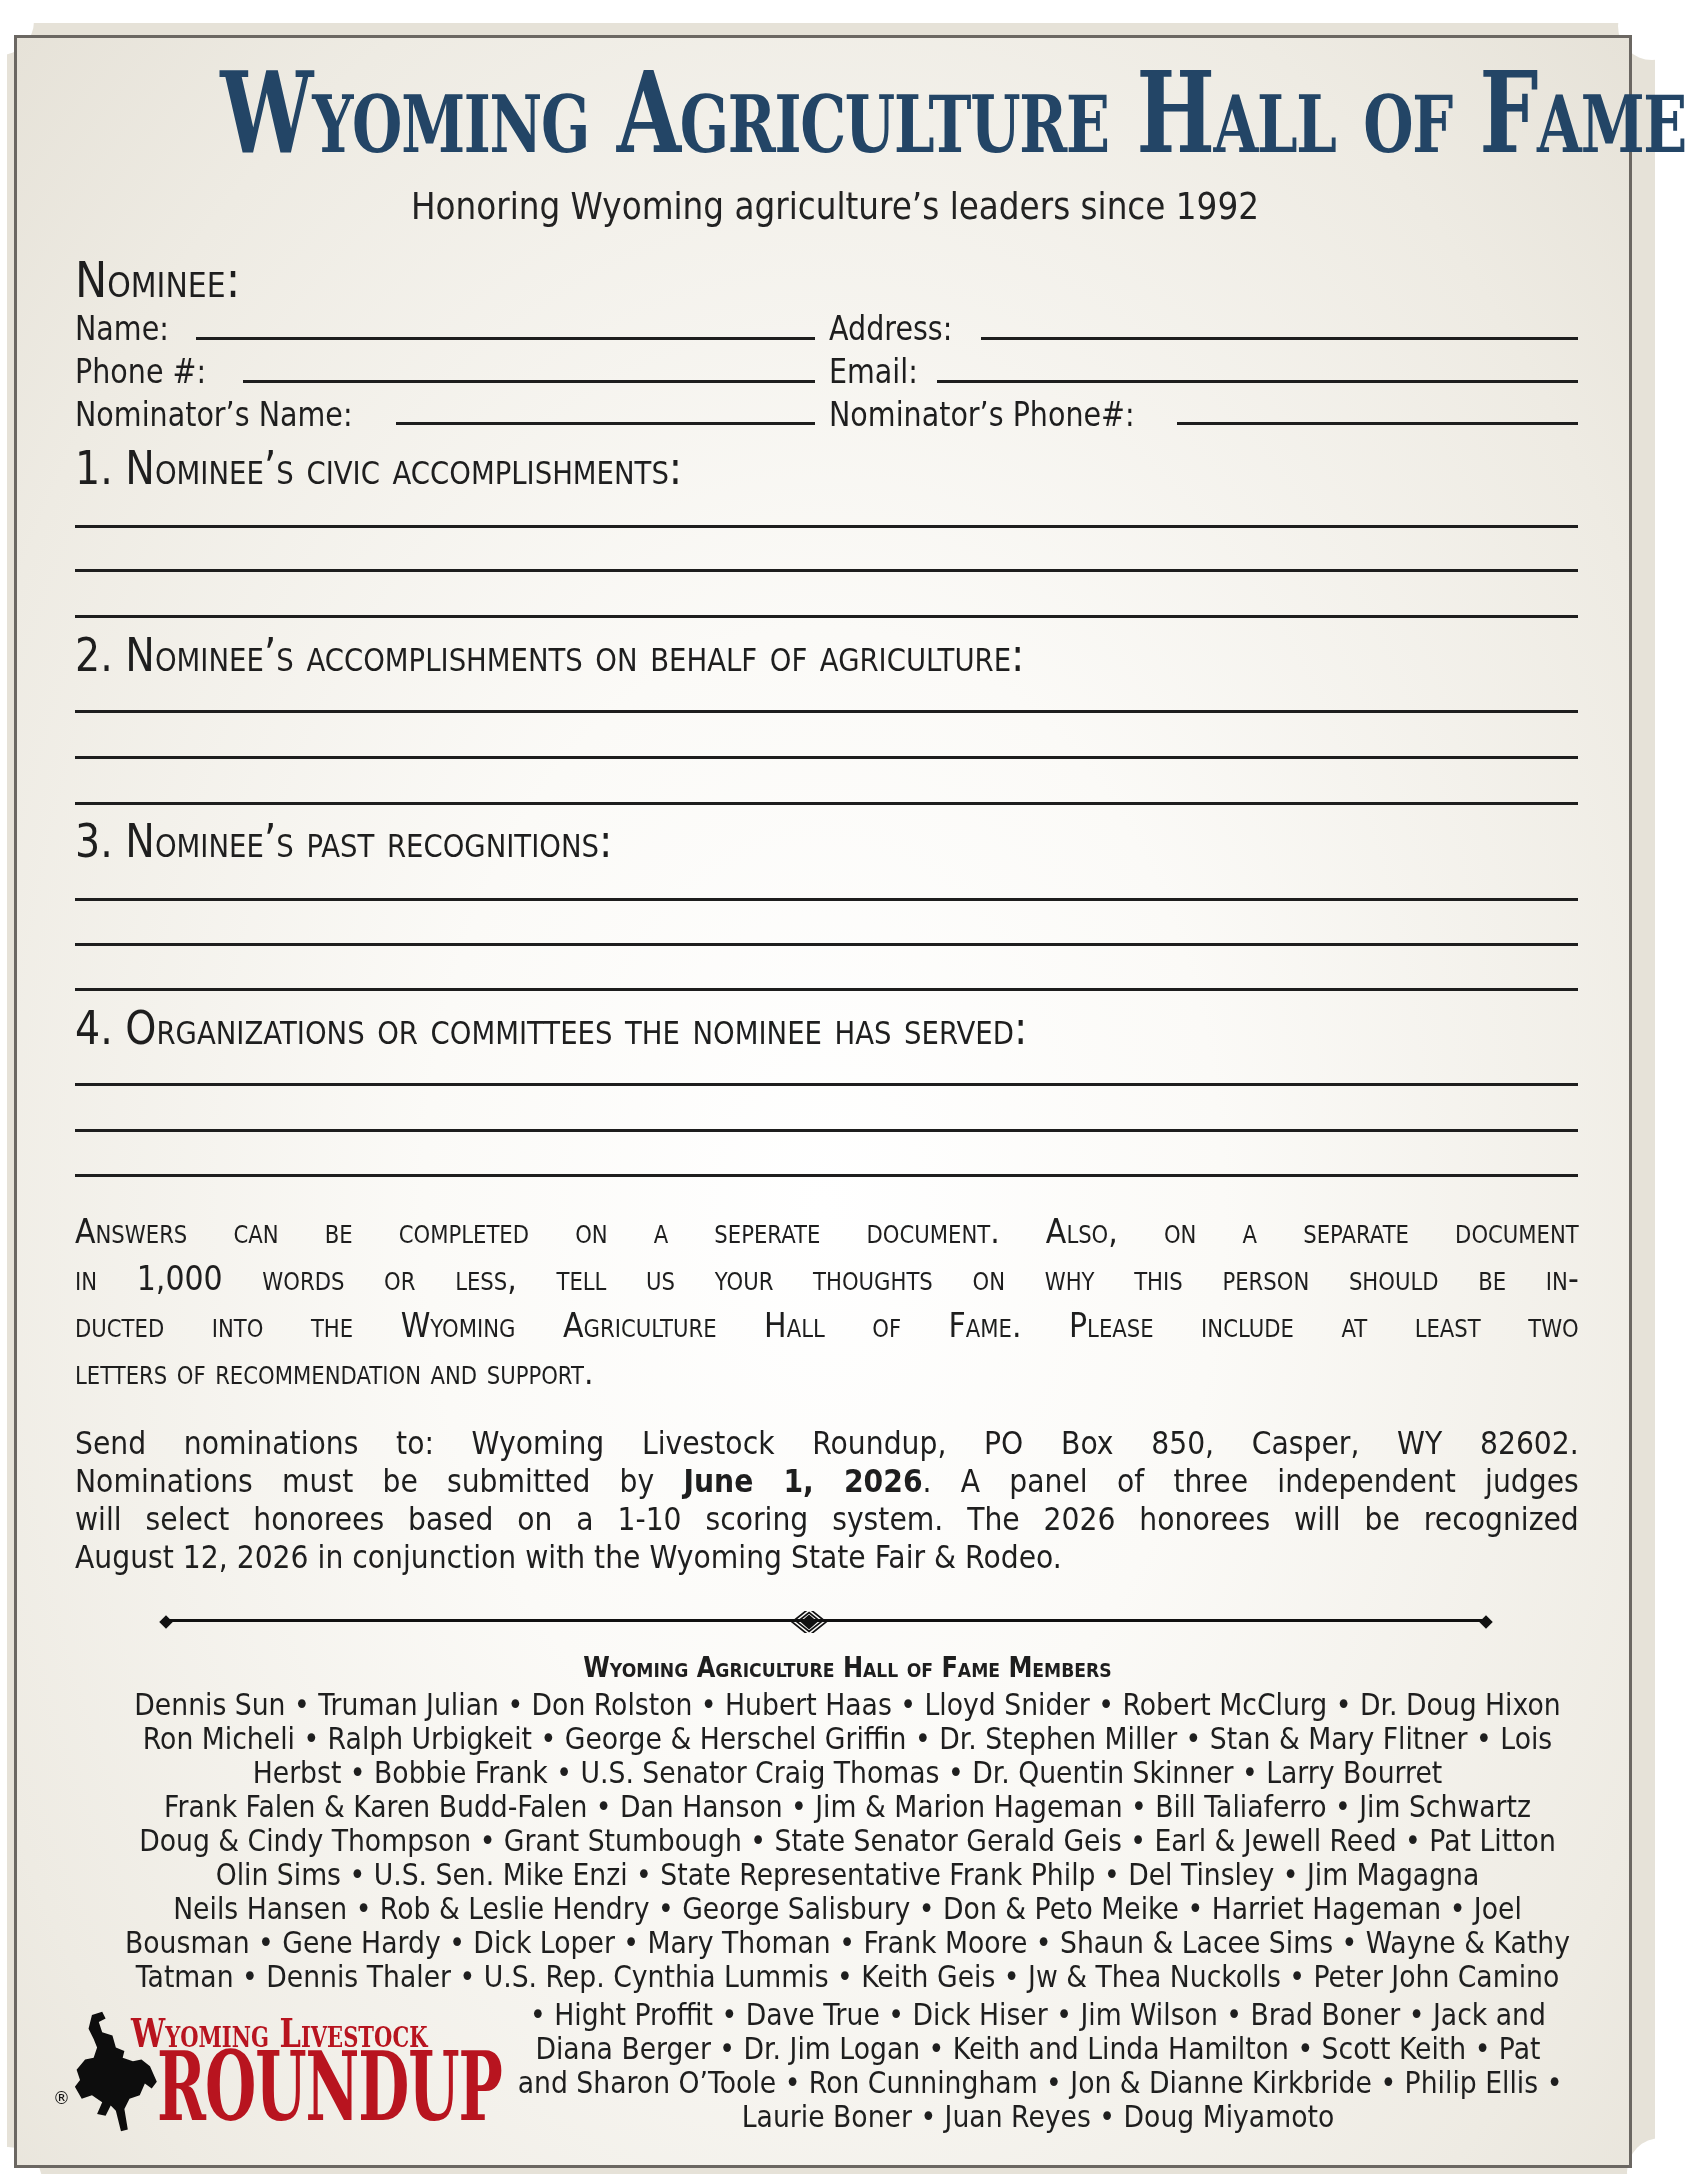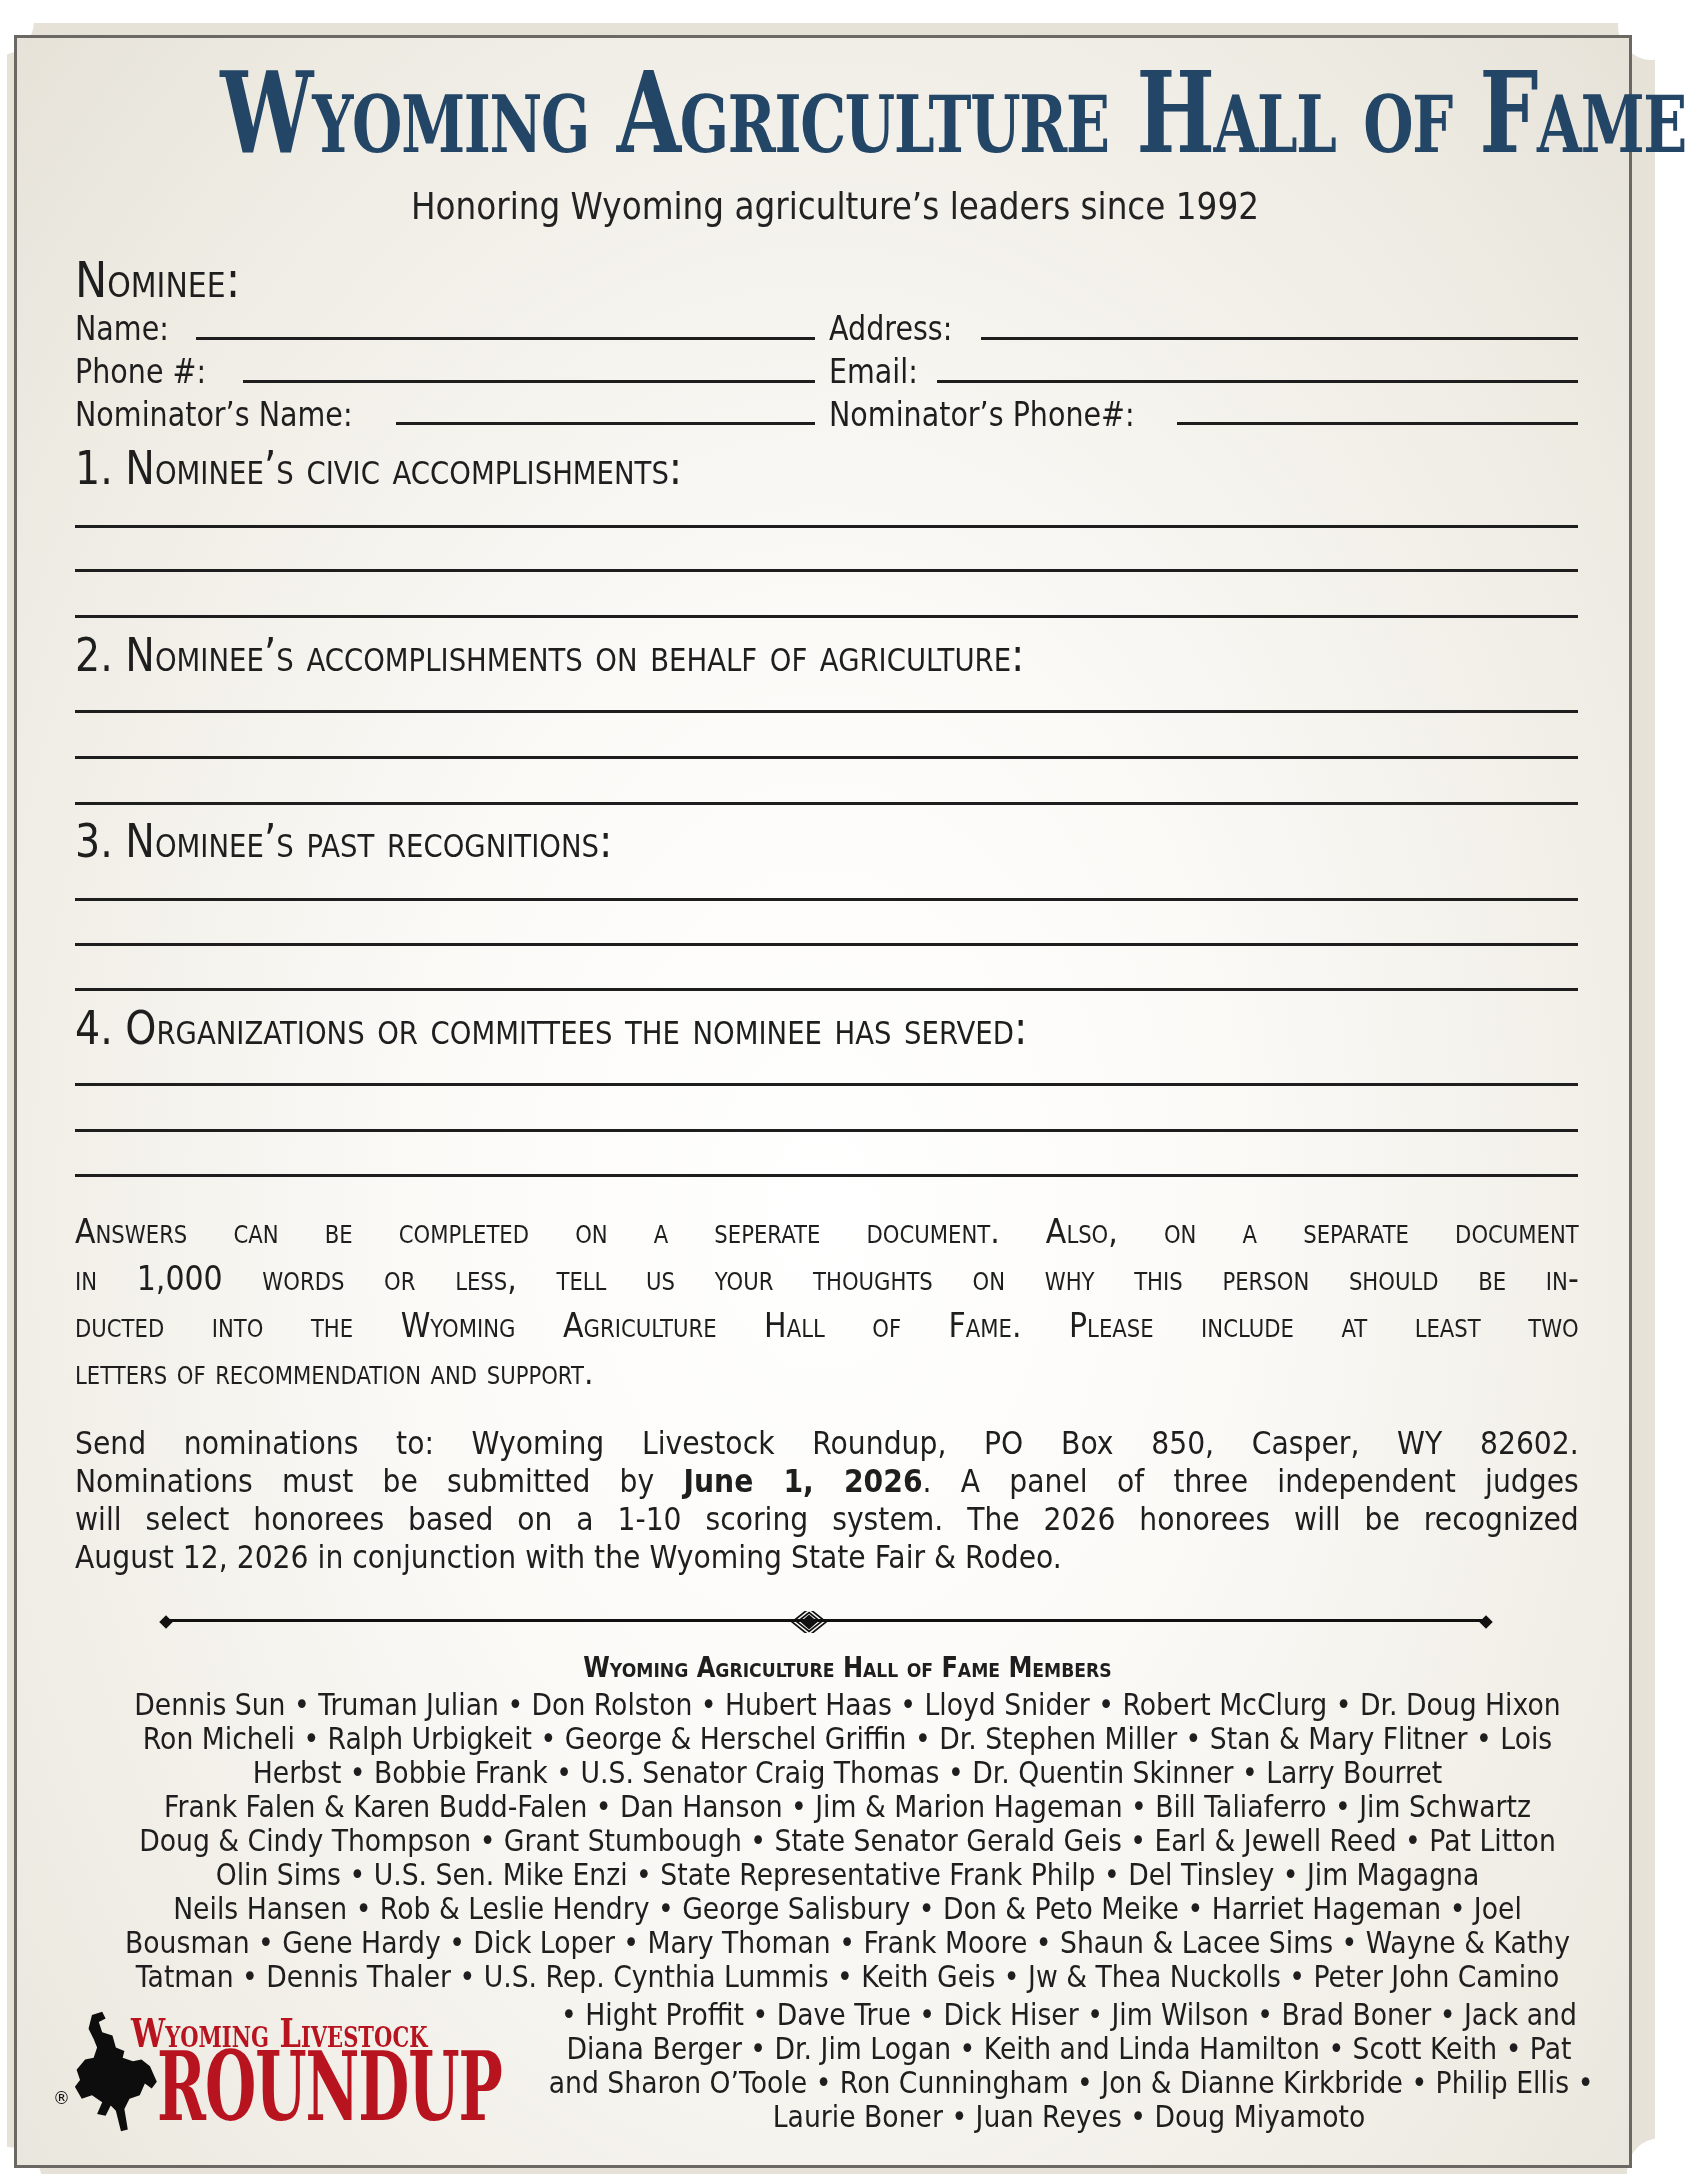--- a/index.html
+++ b/index.html
@@ -127,21 +127,21 @@
   <span class="member-line">Dennis Sun • Truman Julian • Don Rolston • Hubert Haas • Lloyd Snider • Robert McClurg • Dr. Doug Hixon</span>
   <span class="member-line">Ron Micheli • Ralph Urbigkeit • George &amp; Herschel Griffin • Dr. Stephen Miller • Stan &amp; Mary Flitner • Lois</span>
   <span class="member-line">Herbst • Bobbie Frank • U.S. Senator Craig Thomas • Dr. Quentin Skinner • Larry Bourret</span>
   <span class="member-line">Frank Falen &amp; Karen Budd-Falen • Dan Hanson • Jim &amp; Marion Hageman • Bill Taliaferro • Jim Schwartz</span>
   <span class="member-line">Doug &amp; Cindy Thompson • Grant Stumbough • State Senator Gerald Geis • Earl &amp; Jewell Reed • Pat Litton</span>
   <span class="member-line">Olin Sims • U.S. Sen. Mike Enzi • State Representative Frank Philp • Del Tinsley • Jim Magagna</span>
   <span class="member-line">Neils Hansen • Rob &amp; Leslie Hendry • George Salisbury • Don &amp; Peto Meike • Harriet Hageman • Joel</span>
   <span class="member-line">Bousman • Gene Hardy • Dick Loper • Mary Thoman • Frank Moore • Shaun &amp; Lacee Sims • Wayne &amp; Kathy</span>
   <span class="member-line">Tatman • Dennis Thaler • U.S. Rep. Cynthia Lummis • Keith Geis • Jw &amp; Thea Nuckolls • Peter John Camino</span>
 </div>
-<div class="members" style="left:464px;top:1997px;width:1210px;">
+<div class="members" style="left:433px;top:1997px;width:1210px;">
   <span class="member-line">• Hight Proffit • Dave True • Dick Hiser • Jim Wilson • Brad Boner • Jack and</span>
   <span class="member-line">Diana Berger • Dr. Jim Logan • Keith and Linda Hamilton • Scott Keith • Pat</span>
   <span class="member-line">and Sharon O’Toole • Ron Cunningham • Jon &amp; Dianne Kirkbride • Philip Ellis •</span>
   <span class="member-line">Laurie Boner • Juan Reyes • Doug Miyamoto</span>
 </div>
 
 <div class="logo">
   <span class="logo-reg">®</span>
   <svg class="abs" style="left:15.3px;top:0;" width="94" height="128" viewBox="0 0 110 150">
     <path d="M28 6 L40 2 L44 10 L36 14 L40 26 L52 30 L56 44 L66 48 L64 56 L76 60 L86 58 L96 66 L104 84 L98 92 L90 86 L84 100 L72 104 L66 116 L70 140 L62 142 L56 118 L50 112 L44 124 L34 122 L40 108 L28 100 L16 104 L8 90 L14 82 L10 70 L20 58 L30 56 L34 44 L30 34 L24 22 Z" fill="#0d0d0d"></path>

